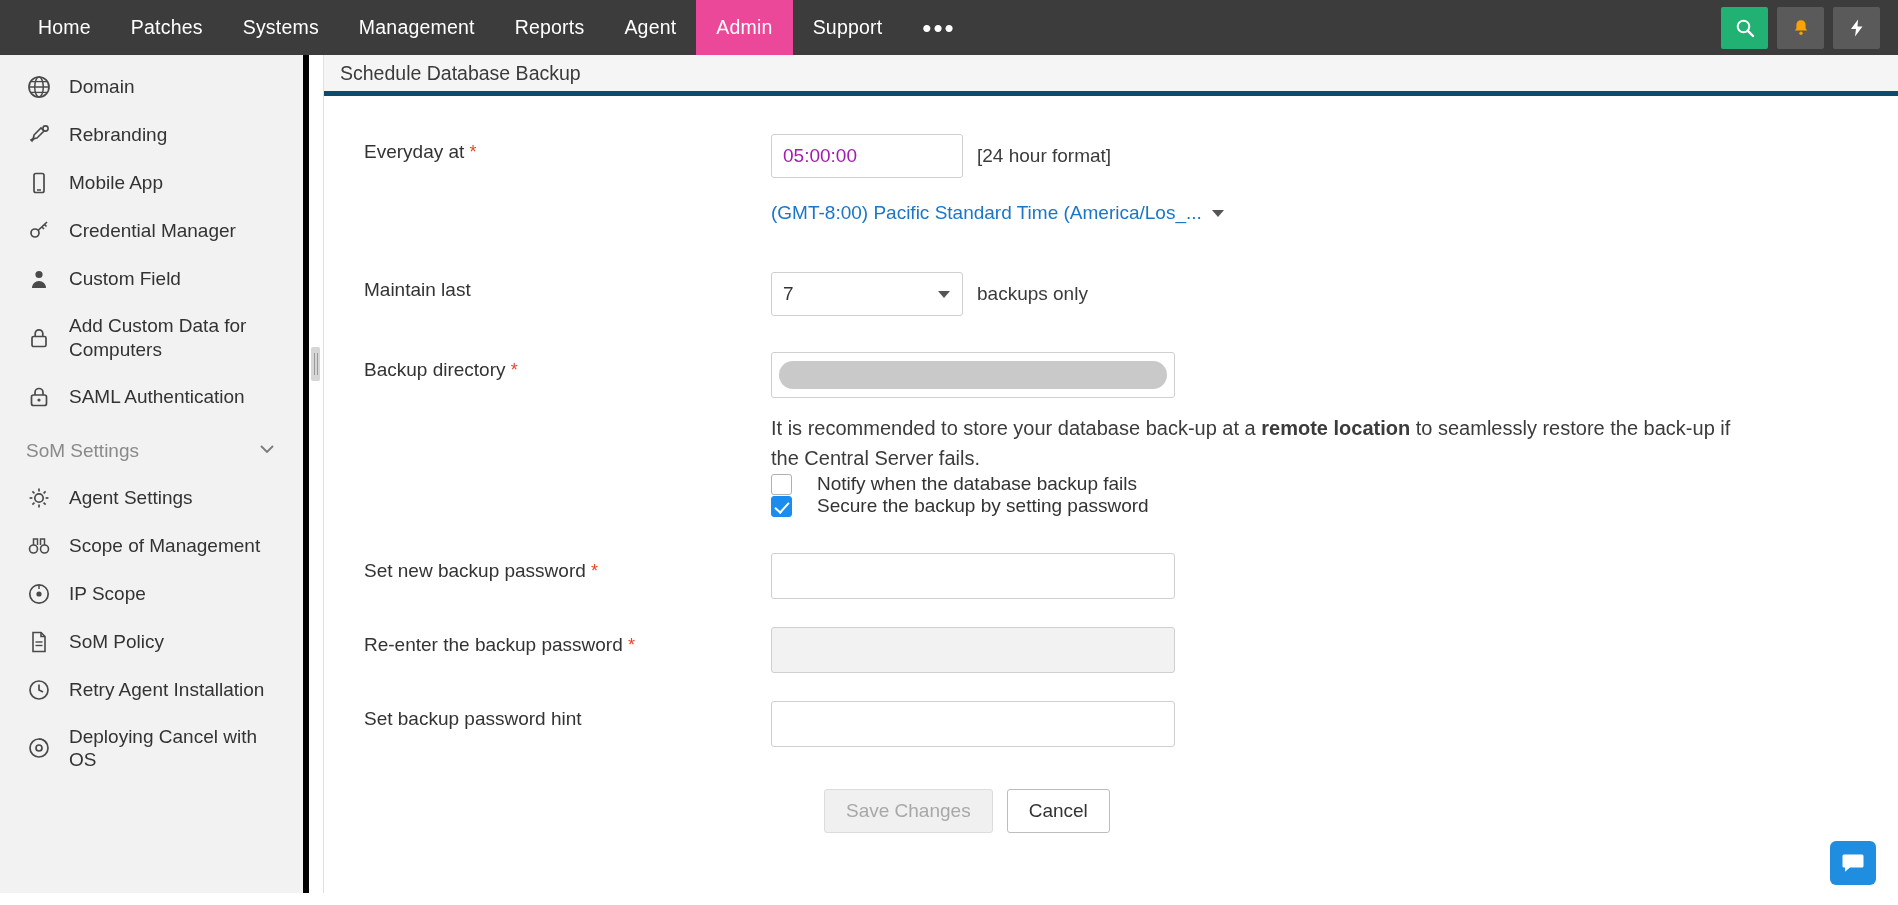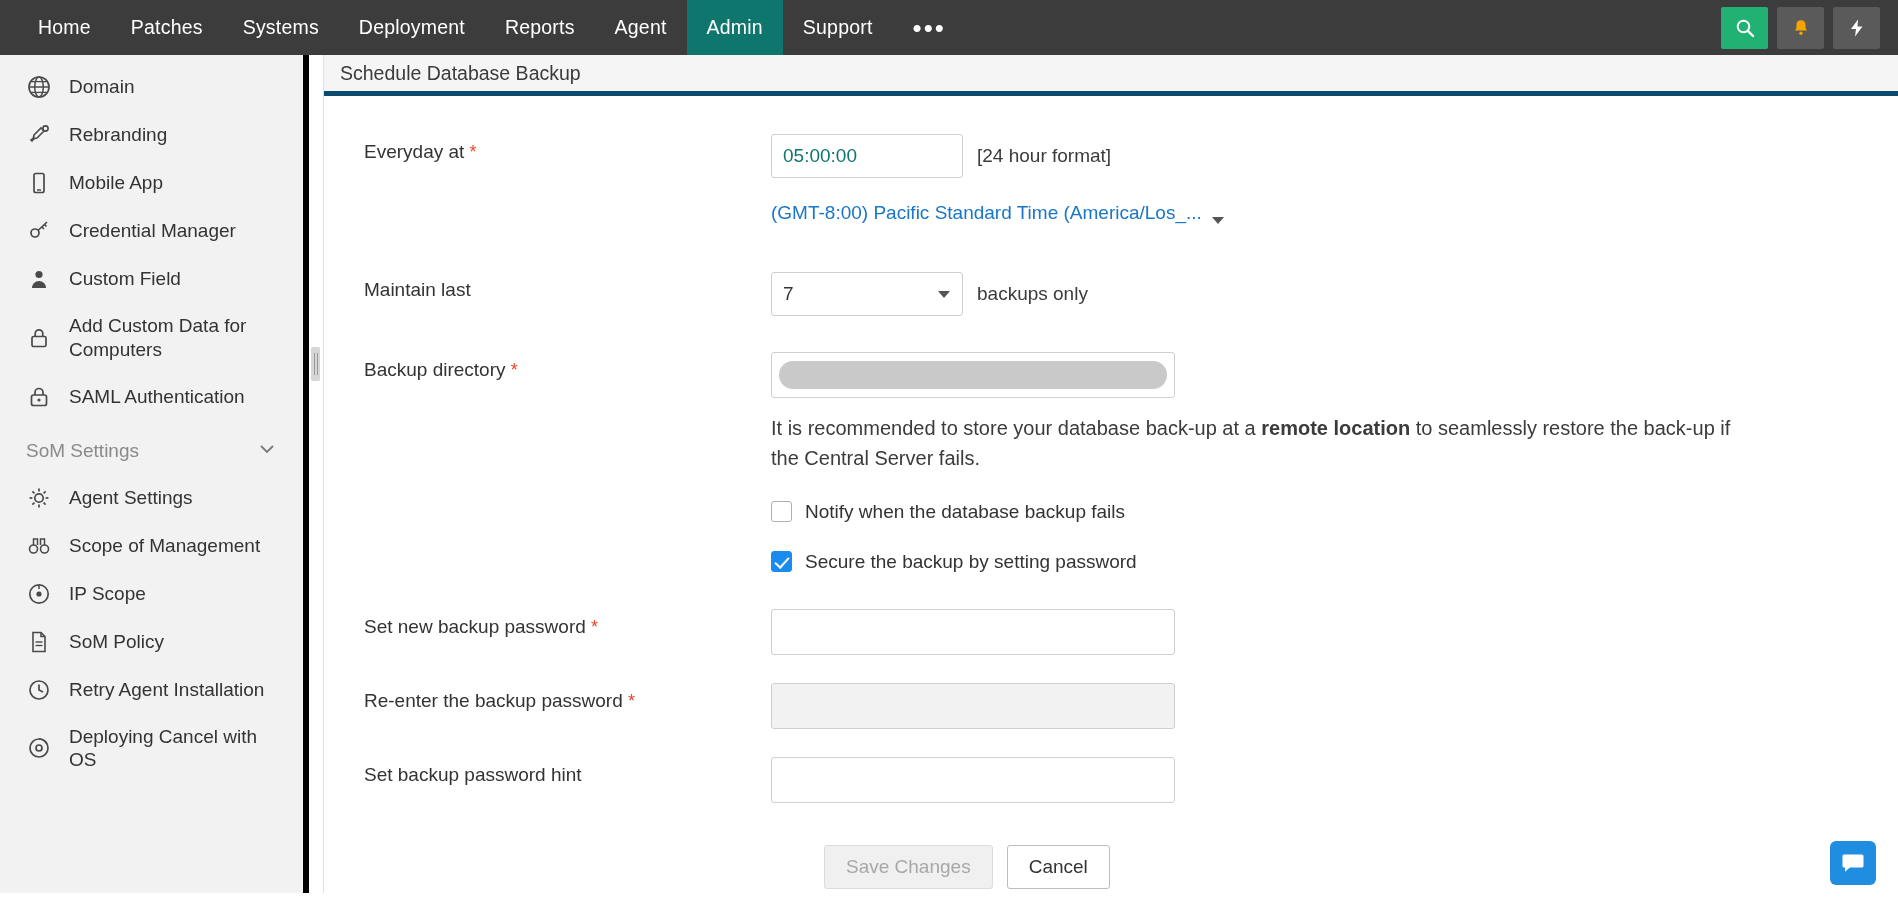--- a/index.html
+++ b/index.html
@@ -22,21 +22,21 @@
   .nav-items { display: flex; align-items: stretch; padding-left: 18px; }
   .nav-item {
     display: flex; align-items: center;
     padding: 0 20px;
     color: #ffffff;
     font-size: 19.5px;
     letter-spacing: .2px;
     cursor: pointer;
     white-space: nowrap;
   }
-  .nav-item.active { background: #0f766e; }
+  .nav-item.active { background: #ec4899; }
   .nav-dots {
     display: flex; align-items: center;
     padding: 0 20px;
     color: #ffffff;
     font-size: 26px;
     letter-spacing: 2px;
     line-height: 1;
   }
   .nav-right {
     margin-left: auto;
@@ -149,30 +149,30 @@
   }
   .req { color: #e8472a; font-size: 18px; }
   .field { flex: 1 1 auto; }
 
   input[type=text].txt {
     width: 192px; height: 44px;
     border: 1px solid #cfcfcf;
     border-radius: 3px;
     padding: 0 11px;
     font-size: 19px;
-    color: #0f766e;
+    color: #a21caf;
     font-family: "Liberation Sans", sans-serif;
     background: #ffffff;
   }
   .inline { display: flex; align-items: center; gap: 14px; }
   .hint { font-size: 19px; color: #3b3b3b; }
 
   .tz {
     margin-top: 24px;
-    display: flex; align-items: flex-end; gap: 10px;
+    display: flex; align-items: center; gap: 10px;
     color: #1976c8;
     font-size: 19px;
     cursor: pointer;
   }
   .tz .caret {
     width: 0; height: 0;
     border-left: 6px solid transparent;
     border-right: 6px solid transparent;
     border-top: 7px solid #555555;
   }
@@ -212,23 +212,22 @@
   .note {
     width: 960px;
     margin-top: 15px;
     font-size: 20px;
     color: #3b3b3b;
     line-height: 1.5;
   }
   .note b { font-weight: bold; }
 
   .check-row {
-    display: flex; align-items: flex-start;
-    gap: 13px;
-    margin-top: 28px;
+    display: flex; align-items: flex-end;
+    gap: 25px;
     font-size: 19px;
     color: #333333;
   }
   .cbox {
     width: 21px; height: 21px;
     border: 1px solid #b0b0b0;
     border-radius: 3px;
     background: #ffffff;
     flex: 0 0 21px;
     cursor: pointer;
@@ -304,21 +303,21 @@
     <div class="nav-item">
         <span>Home</span>
       </div>
     <div class="nav-item">
         <span>Patches</span>
       </div>
     <div class="nav-item">
         <span>Systems</span>
       </div>
     <div class="nav-item">
-        <span>Deployment</span>
+        <span>Management</span>
       </div>
     <div class="nav-item">
         <span>Reports</span>
       </div>
     <div class="nav-item">
         <span>Agent</span>
       </div>
     <div class="nav-item active">
         <span>Admin</span>
       </div>

